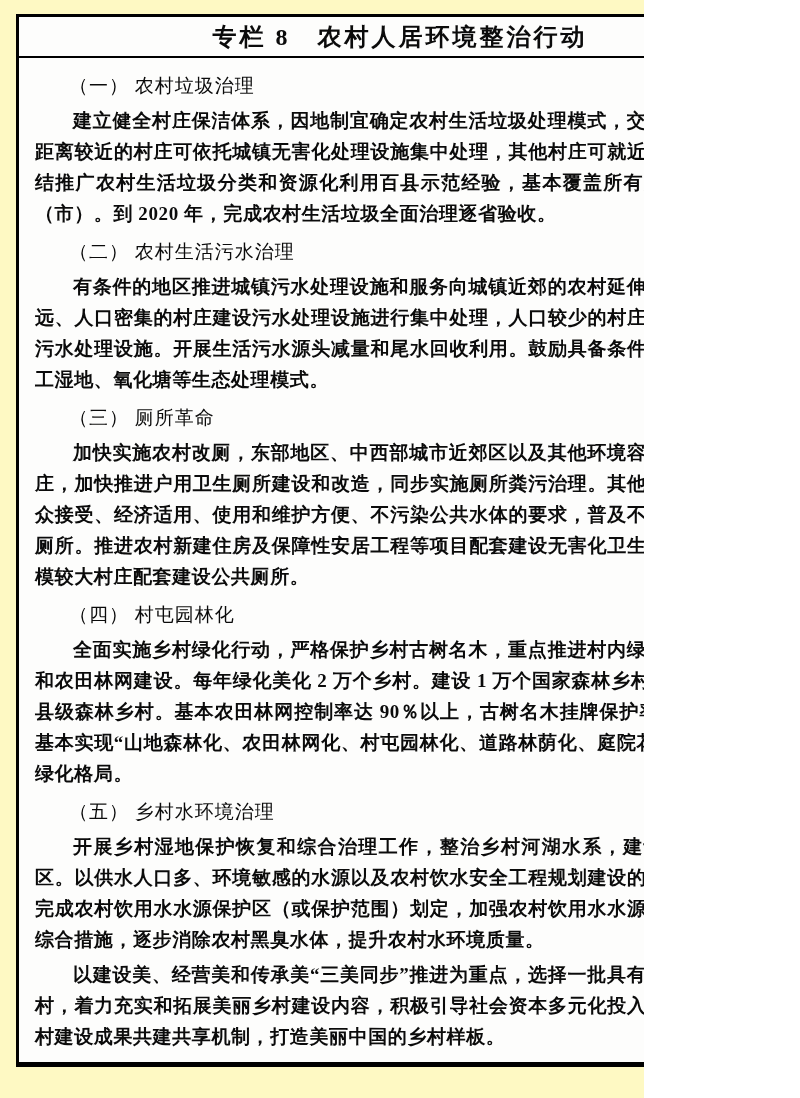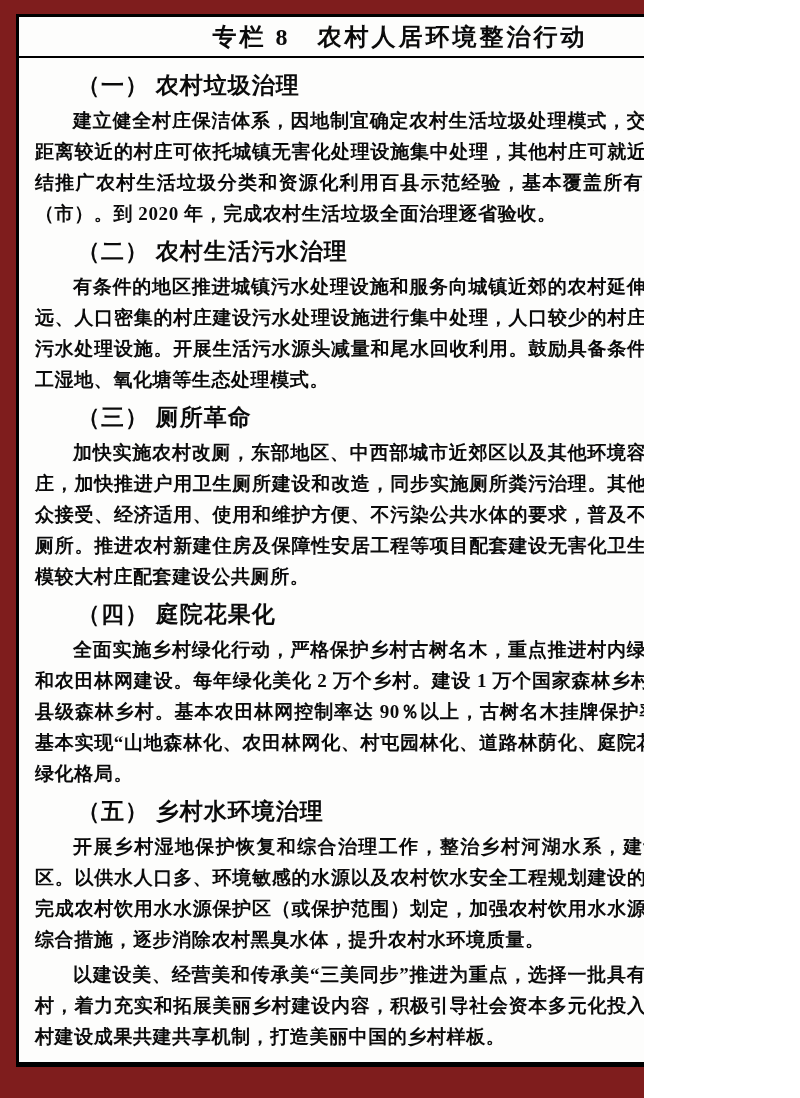--- a/index.html
+++ b/index.html
@@ -4,21 +4,21 @@
 <style>
   html, body {
     margin: 0;
     padding: 0;
     background: #ffffff;
   }
   .page {
     position: relative;
     width: 644px;
     height: 1098px;
-    background: #7f1d1d;
+    background: #fef9c3;
     font-family: "Liberation Serif", "DejaVu Serif", serif;
     color: #0b0b0b;
     overflow: hidden;
   }
   .panel {
     position: absolute;
     left: 16px;
     top: 14px;
     width: 768px;
     height: 1053px;
@@ -39,25 +39,25 @@
     letter-spacing: 3px;
     white-space: pre;
   }
   .panel-body {
     padding: 5px 12px 0 12px;
     font-size: 19px;
     font-weight: bold;
   }
   .sec-heading {
     margin: 8px 0 3px 0;
-    font-size: 23px;
+    font-size: 19px;
     line-height: 30px;
     text-indent: 2em;
     letter-spacing: 1px;
-    font-weight: bold;
+    font-weight: normal;
   }
   .sec-para {
     margin: 4px;
     line-height: 31px;
     text-indent: 2em;
     text-align: justify;
     letter-spacing: 0.6px;
     word-break: break-all;
   }
 </style>
@@ -71,21 +71,21 @@
 
       <h3 class="sec-heading">（一） 农村垃圾治理</h3>
       <p class="sec-para">建立健全村庄保洁体系，因地制宜确定农村生活垃圾处理模式，交通便利且转运距离较近的村庄可依托城镇无害化处理设施集中处理，其他村庄可就近分散处理。总结推广农村生活垃圾分类和资源化利用百县示范经验，基本覆盖所有具备条件的县（市）。到 2020 年，完成农村生活垃圾全面治理逐省验收。</p>
 
       <h3 class="sec-heading">（二） 农村生活污水治理</h3>
       <p class="sec-para">有条件的地区推进城镇污水处理设施和服务向城镇近郊的农村延伸，在离城镇较远、人口密集的村庄建设污水处理设施进行集中处理，人口较少的村庄推广建设户用污水处理设施。开展生活污水源头减量和尾水回收利用。鼓励具备条件的地区采用人工湿地、氧化塘等生态处理模式。</p>
 
       <h3 class="sec-heading">（三） 厕所革命</h3>
       <p class="sec-para">加快实施农村改厕，东部地区、中西部城市近郊区以及其他环境容量较小地区村庄，加快推进户用卫生厕所建设和改造，同步实施厕所粪污治理。其他地区要按照群众接受、经济适用、使用和维护方便、不污染公共水体的要求，普及不同水平的卫生厕所。推进农村新建住房及保障性安居工程等项目配套建设无害化卫生厕所，人口规模较大村庄配套建设公共厕所。</p>
 
-      <h3 class="sec-heading">（四） 庭院花果化</h3>
+      <h3 class="sec-heading">（四） 村屯园林化</h3>
       <p class="sec-para">全面实施乡村绿化行动，严格保护乡村古树名木，重点推进村内绿化、围村片林和农田林网建设。每年绿化美化 2 万个乡村。建设 1 万个国家森林乡村，7 万个省市县级森林乡村。基本农田林网控制率达 90％以上，古树名木挂牌保护率达到 95％，基本实现“山地森林化、农田林网化、村屯园林化、道路林荫化、庭院花果化”的乡村绿化格局。</p>
 
       <h3 class="sec-heading">（五） 乡村水环境治理</h3>
       <p class="sec-para">开展乡村湿地保护恢复和综合治理工作，整治乡村河湖水系，建设乡村湿地小区。以供水人口多、环境敏感的水源以及农村饮水安全工程规划建设的水源为重点，完成农村饮用水水源保护区（或保护范围）划定，加强农村饮用水水源地保护。采取综合措施，逐步消除农村黑臭水体，提升农村水环境质量。</p>
 
       <p class="sec-para">以建设美、经营美和传承美“三美同步”推进为重点，选择一批具有建设条件的乡村，着力充实和拓展美丽乡村建设内容，积极引导社会资本多元化投入，健全美丽乡村建设成果共建共享机制，打造美丽中国的乡村样板。</p>
 
     </div>
   </div>
 </div>

